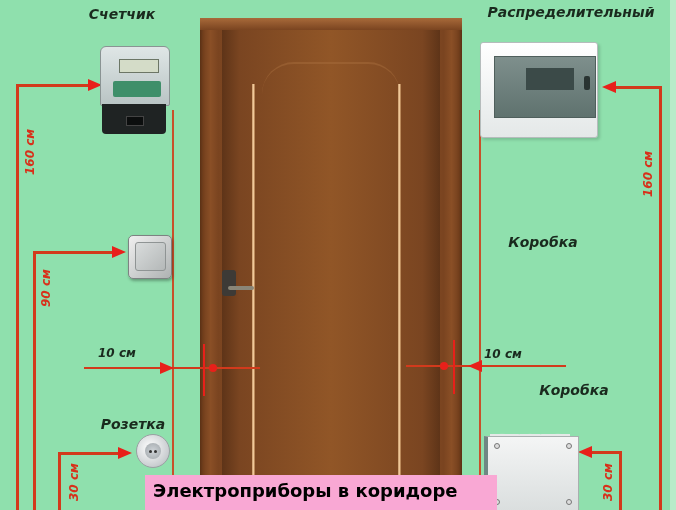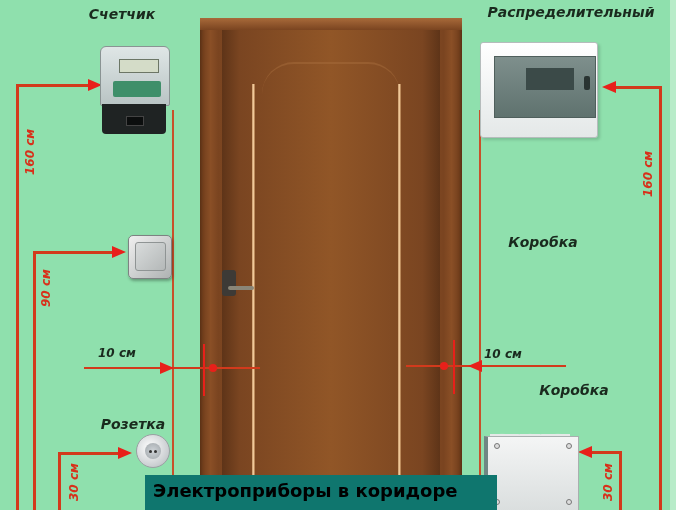--- a/index.html
+++ b/index.html
@@ -32,21 +32,21 @@
   .panel .latch { position:absolute; left:104px; top:34px; width:6px; height:14px; background:#2a3432; border-radius:2px; }
   .switch { position:absolute; left:128px; top:235px; width:42px; height:42px; background:linear-gradient(135deg,#f0f0f0,#aeb2b2); border:1px solid #7d8282; border-radius:5px; box-shadow:1px 2px 3px rgba(0,0,0,.3); }
   .switch .key { position:absolute; left:6px; top:6px; width:29px; height:27px; background:linear-gradient(135deg,#d9dcdc,#b4b8b8); border:1px solid #8f9494; border-radius:3px; }
   .socket { position:absolute; left:136px; top:434px; width:32px; height:32px; background:radial-gradient(circle at 40% 40%,#ffffff,#c9cdd0 70%,#9ea3a6); border-radius:50%; border:1px solid #9aa0a3; }
   .socket .face { position:absolute; left:8px; top:8px; width:16px; height:16px; background:radial-gradient(circle,#cfd4d8,#a0a6aa); border-radius:50%; }
   .socket .hole { position:absolute; top:7px; width:3px; height:3px; background:#333; border-radius:50%; }
   .jbox { position:absolute; left:484px; top:428px; width:92px; height:82px; }
   .jbox .bumps { position:absolute; left:6px; top:0; width:80px; height:10px; background:radial-gradient(ellipse at 15% 100%,#e6e8e8 30%,transparent 32%),radial-gradient(ellipse at 50% 100%,#e6e8e8 30%,transparent 32%),radial-gradient(ellipse at 85% 100%,#e6e8e8 30%,transparent 32%); }
   .jbox .box { position:absolute; left:0; top:8px; width:90px; height:74px; background:linear-gradient(180deg,#f4f5f5,#dadede); border:1px solid #a9afaf; border-left:4px solid #6f8783; }
   .jbox .screw { position:absolute; width:4px; height:4px; border:1px solid #777; border-radius:50%; background:#ddd; }
-  .caption { position:absolute; left:145px; top:475px; width:352px; height:35px; background:#0f766e; }
+  .caption { position:absolute; left:145px; top:475px; width:352px; height:35px; background:#f9a8d4; }
   .caption span { position:absolute; left:8px; top:5px; font-family:"DejaVu Sans", sans-serif; font-weight:bold; font-size:18px; color:#000; white-space:nowrap; }
   .edge-strip { position:absolute; left:670px; top:0; width:6px; height:510px; background:#b8ecc9; }
   .dot { position:absolute; width:8px; height:8px; background:#e8201a; border-radius:50%; }
 </style>
 </head>
 <body>
 
 <div class="canvas">
 
   <div class="edge-strip"></div>

